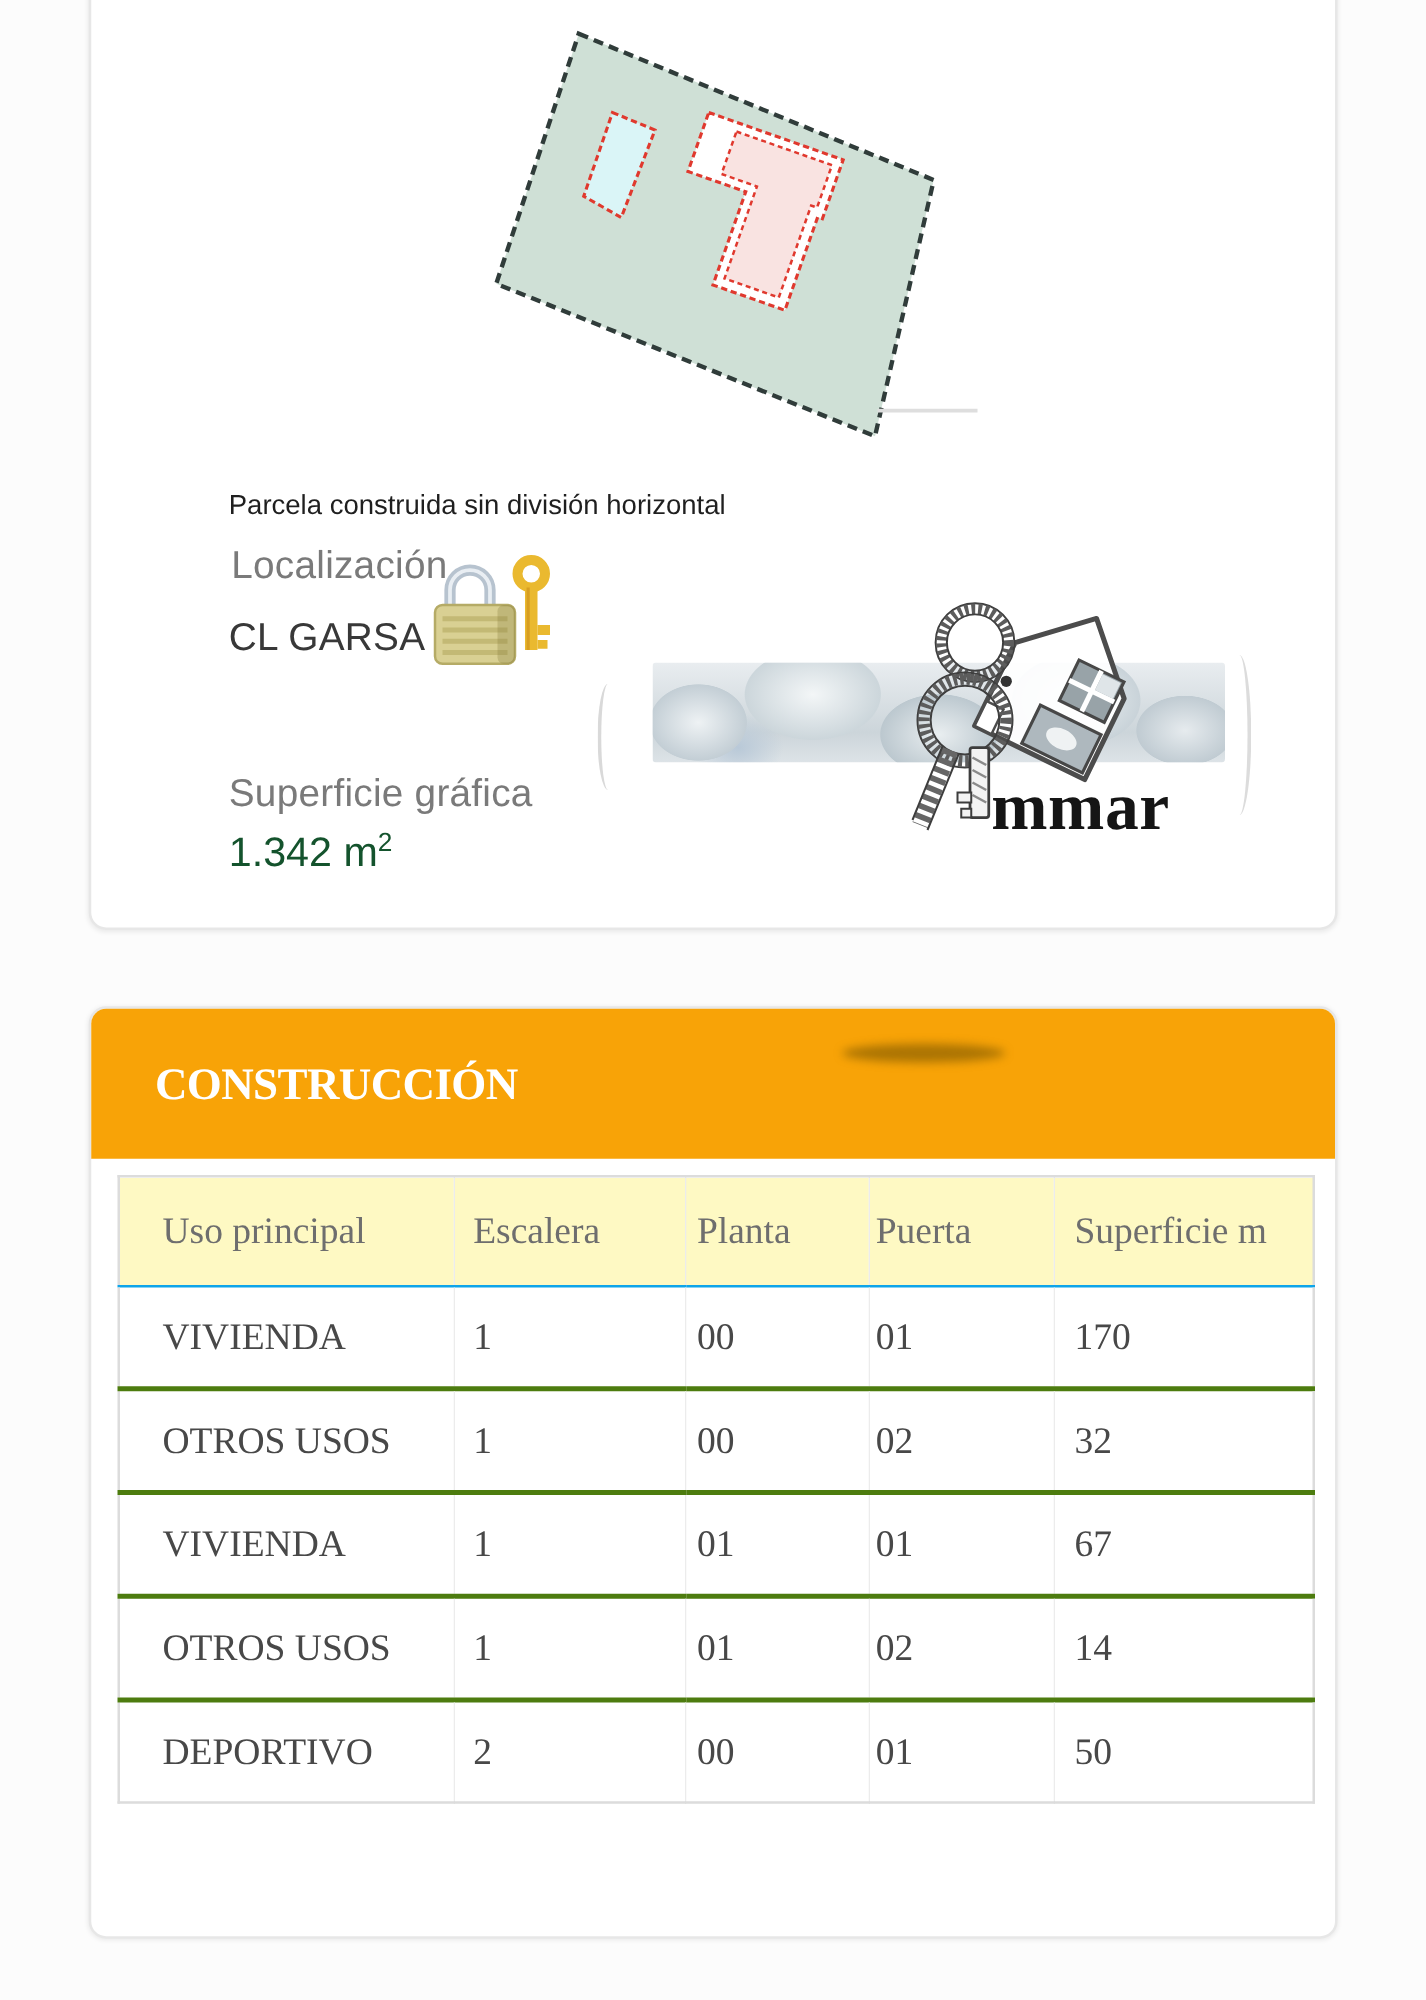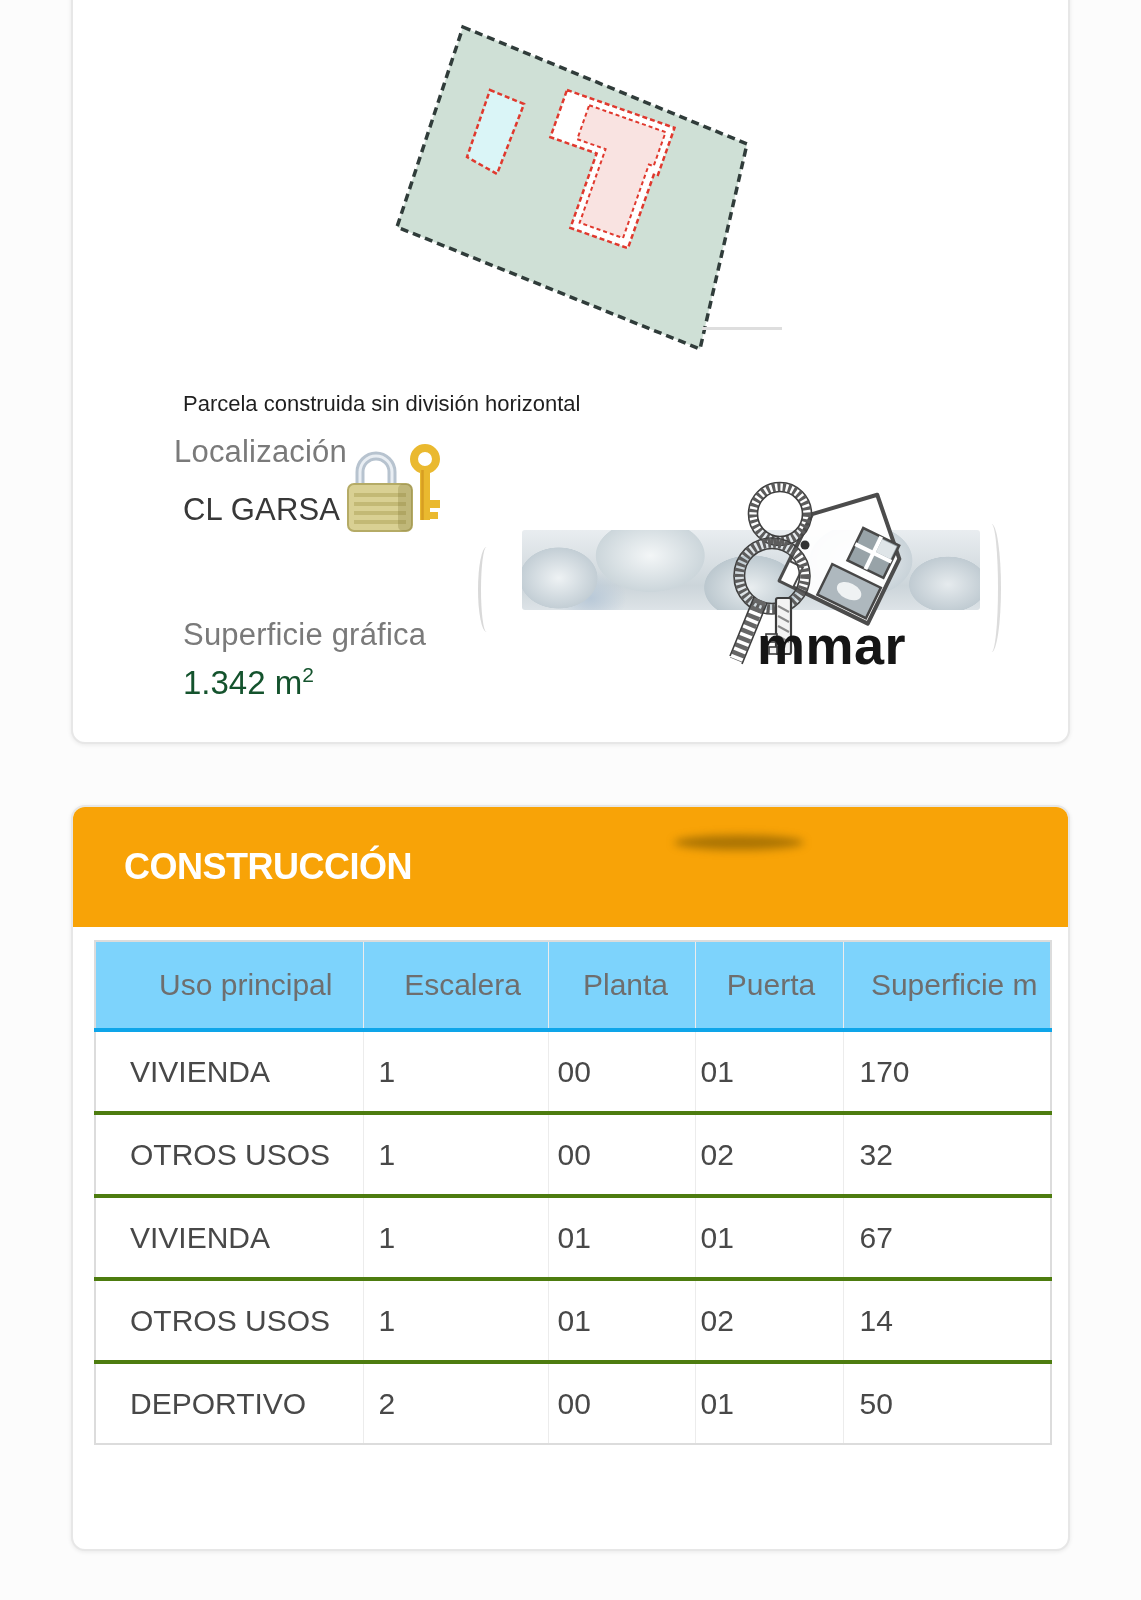--- a/index.html
+++ b/index.html
@@ -8,26 +8,26 @@
     background:#fcfcfc;
     font-family:"Liberation Sans","DejaVu Sans",sans-serif;
     -webkit-font-smoothing:antialiased;
   }
   .card{
     position:absolute;left:71px;width:995px;background:#ffffff;
     border:2px solid #e7e7e7;border-radius:14px;
     box-shadow:0 1px 4px rgba(0,0,0,0.08);
   }
   #parcel-card{top:-25px;height:765px;}
-  #construction-card{top:805px;height:742px;}
+  #construction-card{top:805px;height:742px;font-family:Liberation Serif, serif;}
   .abs{position:absolute;}
   .lbl-gray{font-size:31px;color:#7a7a7a;letter-spacing:0.2px;}
   .lbl-dark{font-size:31px;color:#383838;letter-spacing:0.2px;}
   #parcel-title{left:110px;top:414px;font-size:22px;color:#1f1f1f;}
-  #loc-label{left:101px;top:457px;text-align:right;}
+  #loc-label{left:112px;top:457px;text-align:right;}
   #addr-street{left:110px;top:515px;}
   #addr-city{left:110px;top:568px;}
   #surf-label{left:110px;top:640px;}
   #surf-value{left:110px;top:686px;font-size:33px;color:#14532d;}
   #surf-value sup{font-size:21px;}
   #map-svg{left:304px;top:35px;}
   #artifact-line-1{left:629px;top:350px;width:80px;height:3px;background:#dedede;}
   #lock-svg{left:273px;top:465px;}
   
   #logo-band{
@@ -39,38 +39,38 @@
       radial-gradient(60px 45px at 15% 85%, #b9c9d8 0%, rgba(185,201,216,0) 60%),
       radial-gradient(85px 60px at 74% 38%, #eff3f4 0%, #c9d3d9 60%, rgba(201,211,217,0) 61%),
       radial-gradient(70px 50px at 93% 68%, #e6ebee 0%, #c0cbd2 55%, rgba(192,205,211,0) 56%),
       linear-gradient(180deg,#e9edf0 0%,#ccd5da 70%,#dde3e7 100%);
   }
   #logo-arc-left{left:405px;top:570px;width:14px;height:85px;border-left:3px solid #d9d9d9;border-radius:50%;}
   #logo-arc-right{left:909px;top:547px;width:16px;height:128px;border-right:3px solid #dcdcdc;border-radius:50%;}
   #logo-svg{left:619px;top:477px;}
   .brand{top:637px;font-size:54px;font-weight:700;color:#151515;letter-spacing:-1px;}
   #brand-left{left:437px;}
-  #brand-right{left:684px;letter-spacing:0.5px;}
+  #brand-right{left:720px;letter-spacing:0.5px;font-family:Liberation Serif, serif;}
   
   #orange-header{
     left:0;top:0;width:100%;height:120px;border-radius:12px 12px 0 0;
   }
   #construction-title{
     position:absolute;left:51px;top:39px;font-size:36px;font-weight:700;
     color:#ffffff;letter-spacing:-0.5px;
   }
   #artifact-smudge{
     position:absolute;left:601px;top:28px;width:130px;height:15px;border-radius:50%;
     background:rgba(110,78,0,0.55);filter:blur(4px);
   }
   #table-wrap{left:21px;top:133px;}
   table{border-collapse:collapse;table-layout:fixed;width:956px;background:#fff;
         border:2px solid #dcdcdc;font-size:30px;}
-  th{height:84px;background:#7dd3fc;color:#6e6e6e;font-weight:400;text-align:center;
-     border-bottom:4px solid #0ea5e9;overflow:hidden;white-space:nowrap;}
+  th{height:84px;background:#fef9c3;color:#6e6e6e;font-weight:400;text-align:left;
+     border-bottom:2px solid #0ea5e9;overflow:hidden;white-space:nowrap;}
   td{height:77px;color:#484848;text-align:left;border-top:4px solid #4d7c0f;
      overflow:hidden;white-space:nowrap;}
   tr:first-child td{border-top:none;}
   td+td,th+th{border-left:1px solid #ececec;}
   th:nth-child(1),td:nth-child(1){padding-left:34px;}
   th:nth-child(2),td:nth-child(2){padding-left:15px;}
   th:nth-child(3),td:nth-child(3){padding-left:9px;}
   th:nth-child(4),td:nth-child(4){padding-left:5px;}
   th:nth-child(5),td:nth-child(5){padding-left:16px;}
 </style>

